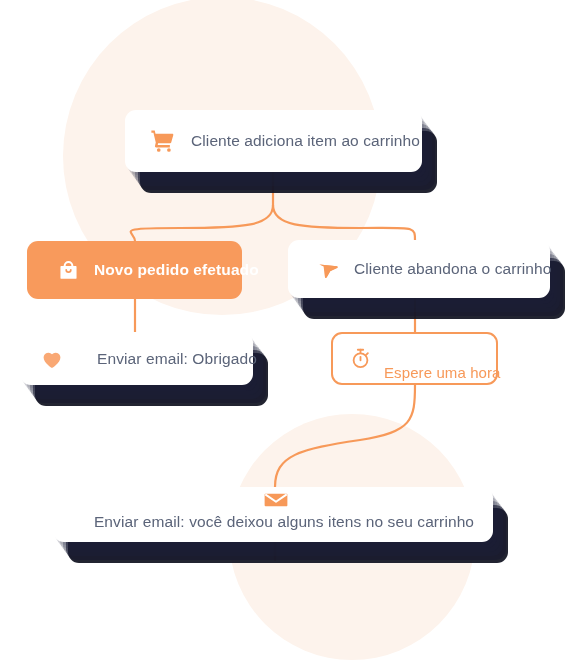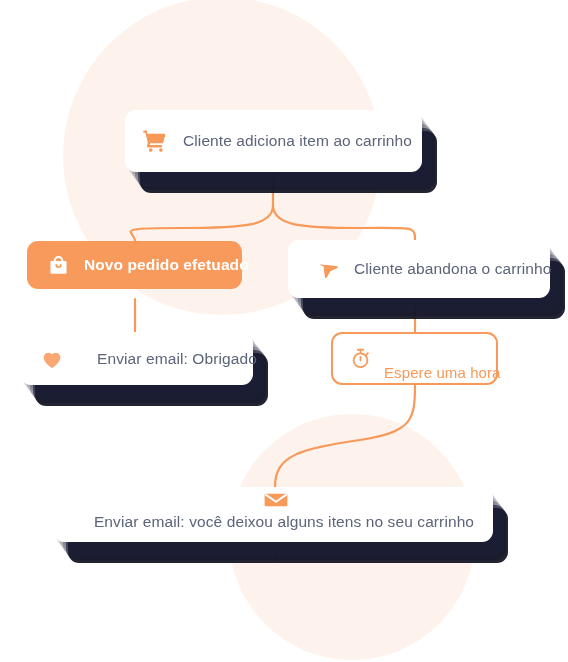--- a/index.html
+++ b/index.html
@@ -94,28 +94,28 @@
   .card-outline {
     background: #FFFFFF;
     border: 2px solid #F79959;
   }
   .card-outline .lbl { color: #F79959; margin-top: 28px; }
 
   
   #node-cart-added {
     left: 125px; top: 110px;
     width: 297px; height: 62px;
-    padding-left: 16px;
+    padding-left: 24px;
   }
   #node-cart-added .ico { margin-right: 16px; }
 
   #node-new-order {
     left: 27px; top: 241px;
-    width: 215px; height: 48px;
-    padding-left: 20px;
+    width: 215px; height: 58px;
+    padding-left: 30px;
   }
   #node-new-order .ico { margin-right: 14px; }
 
   #node-cart-abandoned {
     left: 288px; top: 240px;
     width: 262px; height: 58px;
     padding-left: 28px;
   }
   #node-cart-abandoned .ico { margin-right: 14px; }
 

